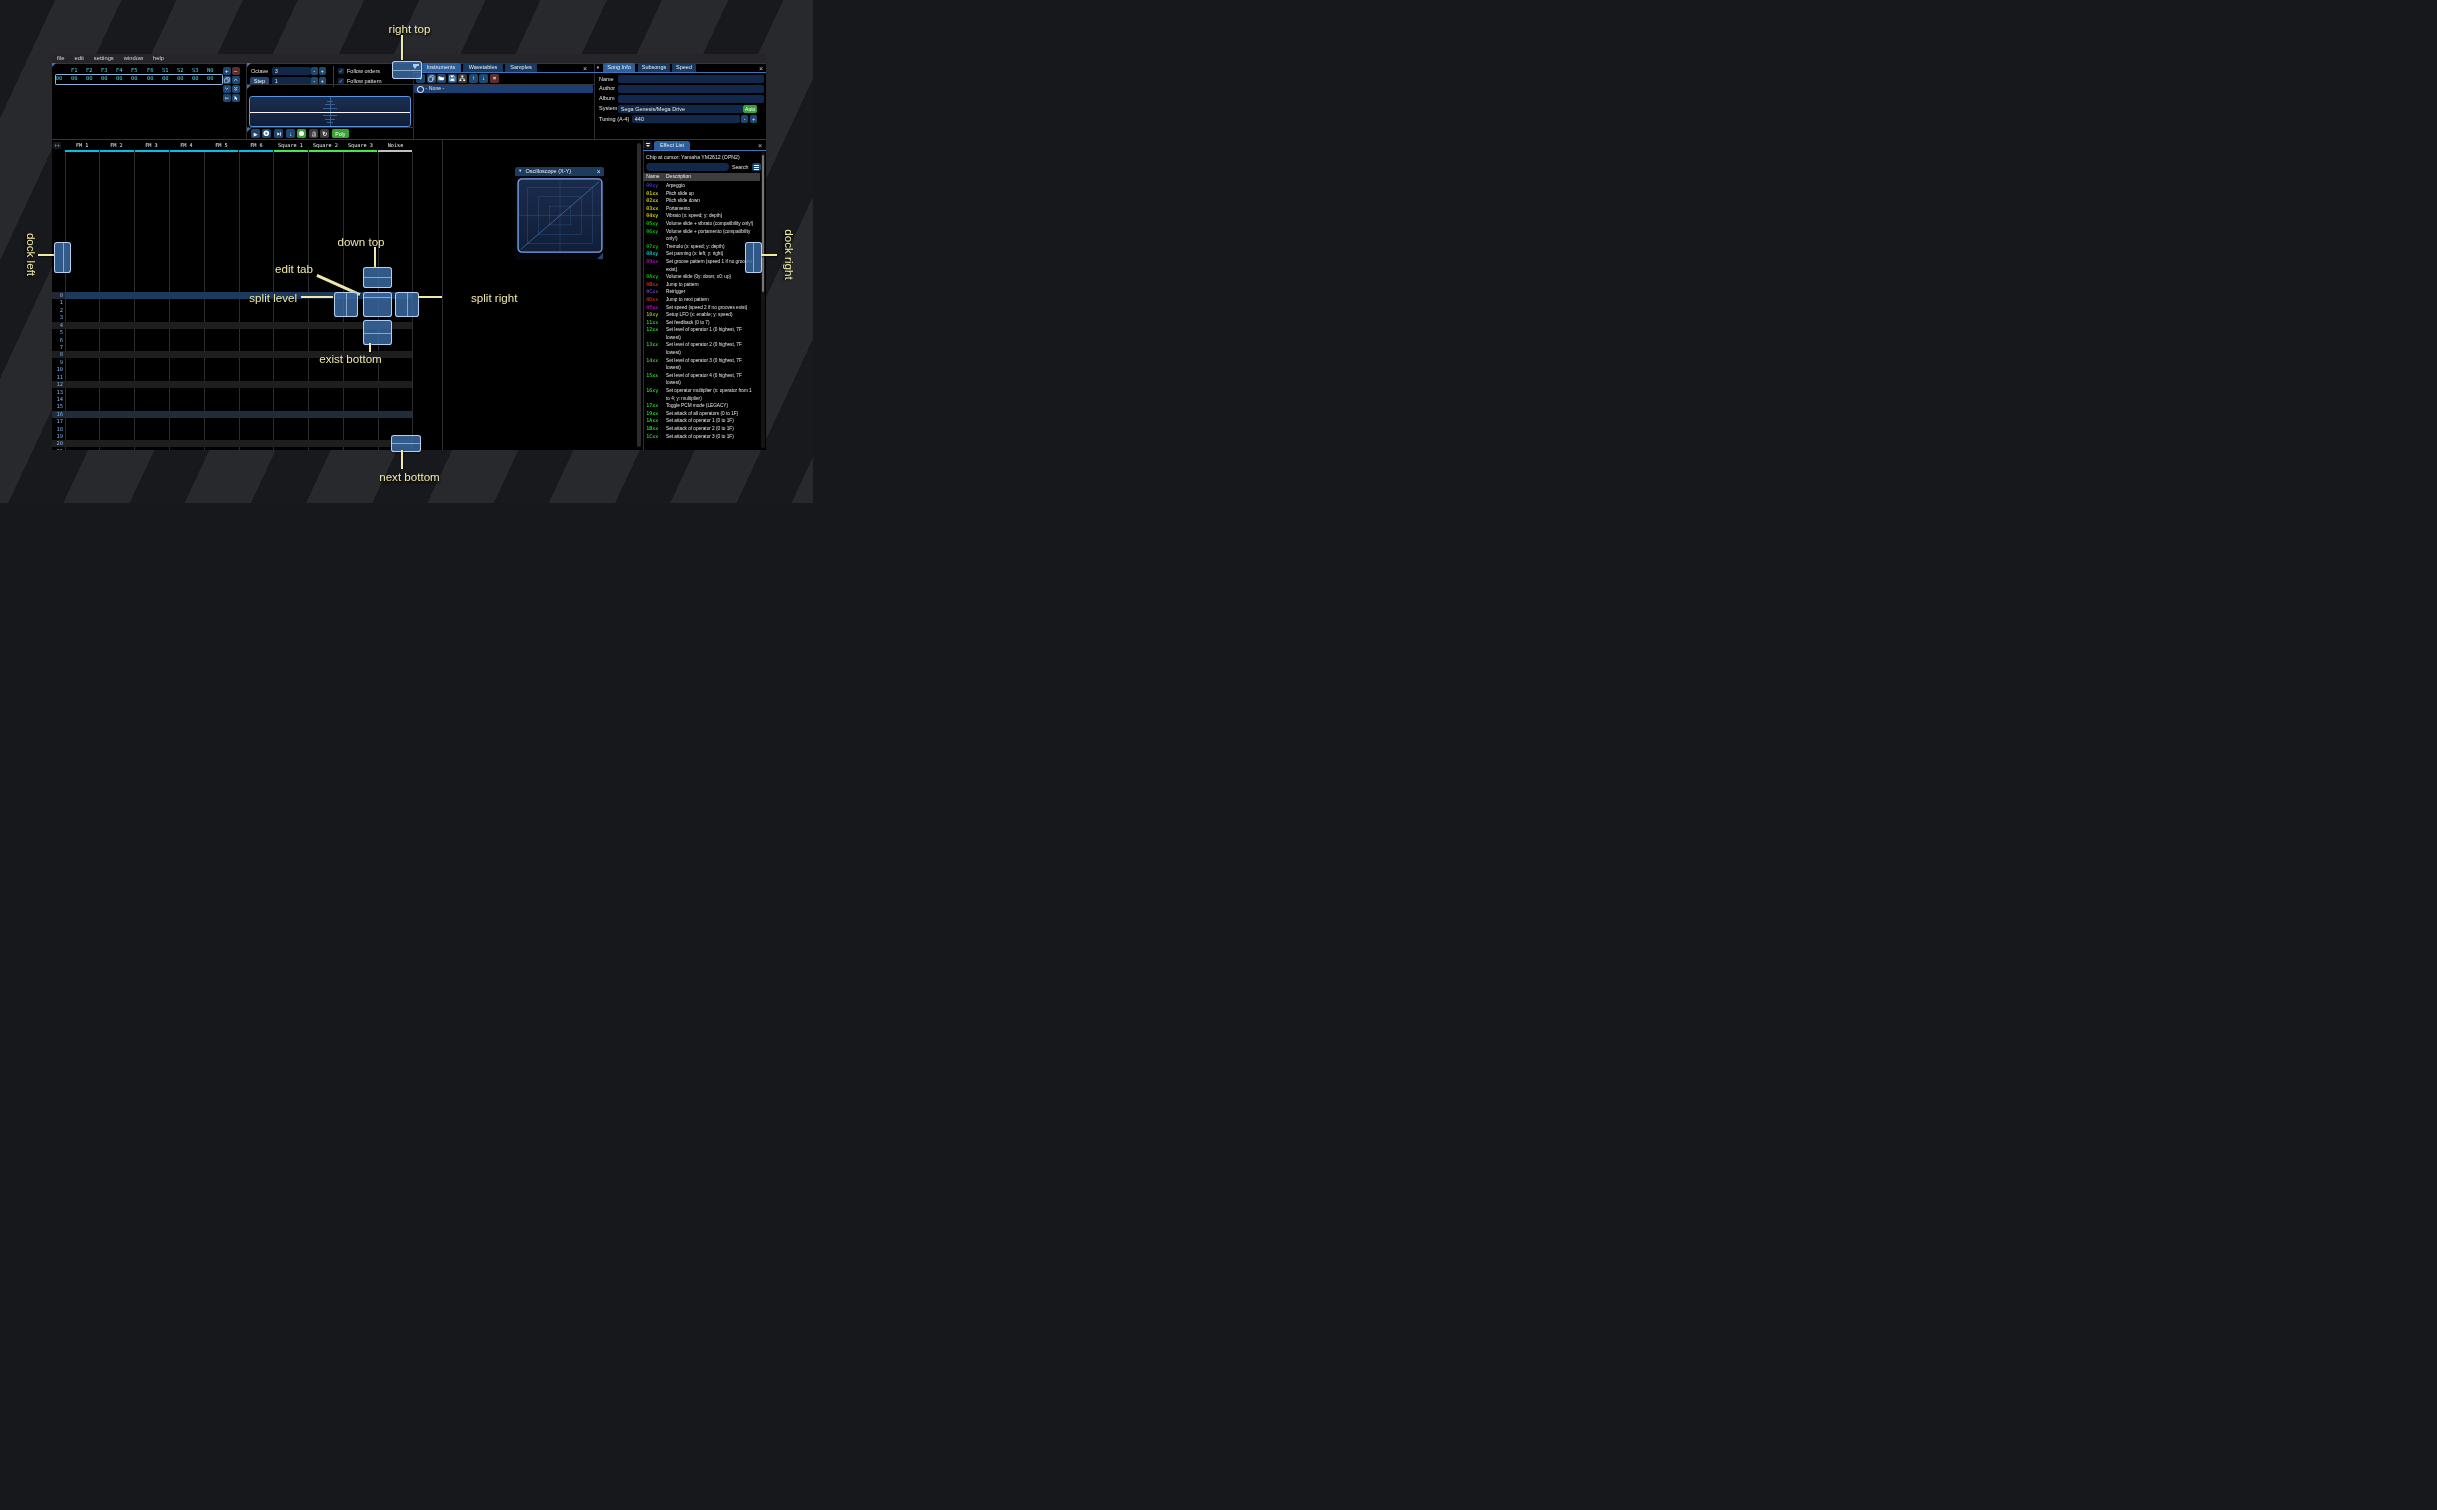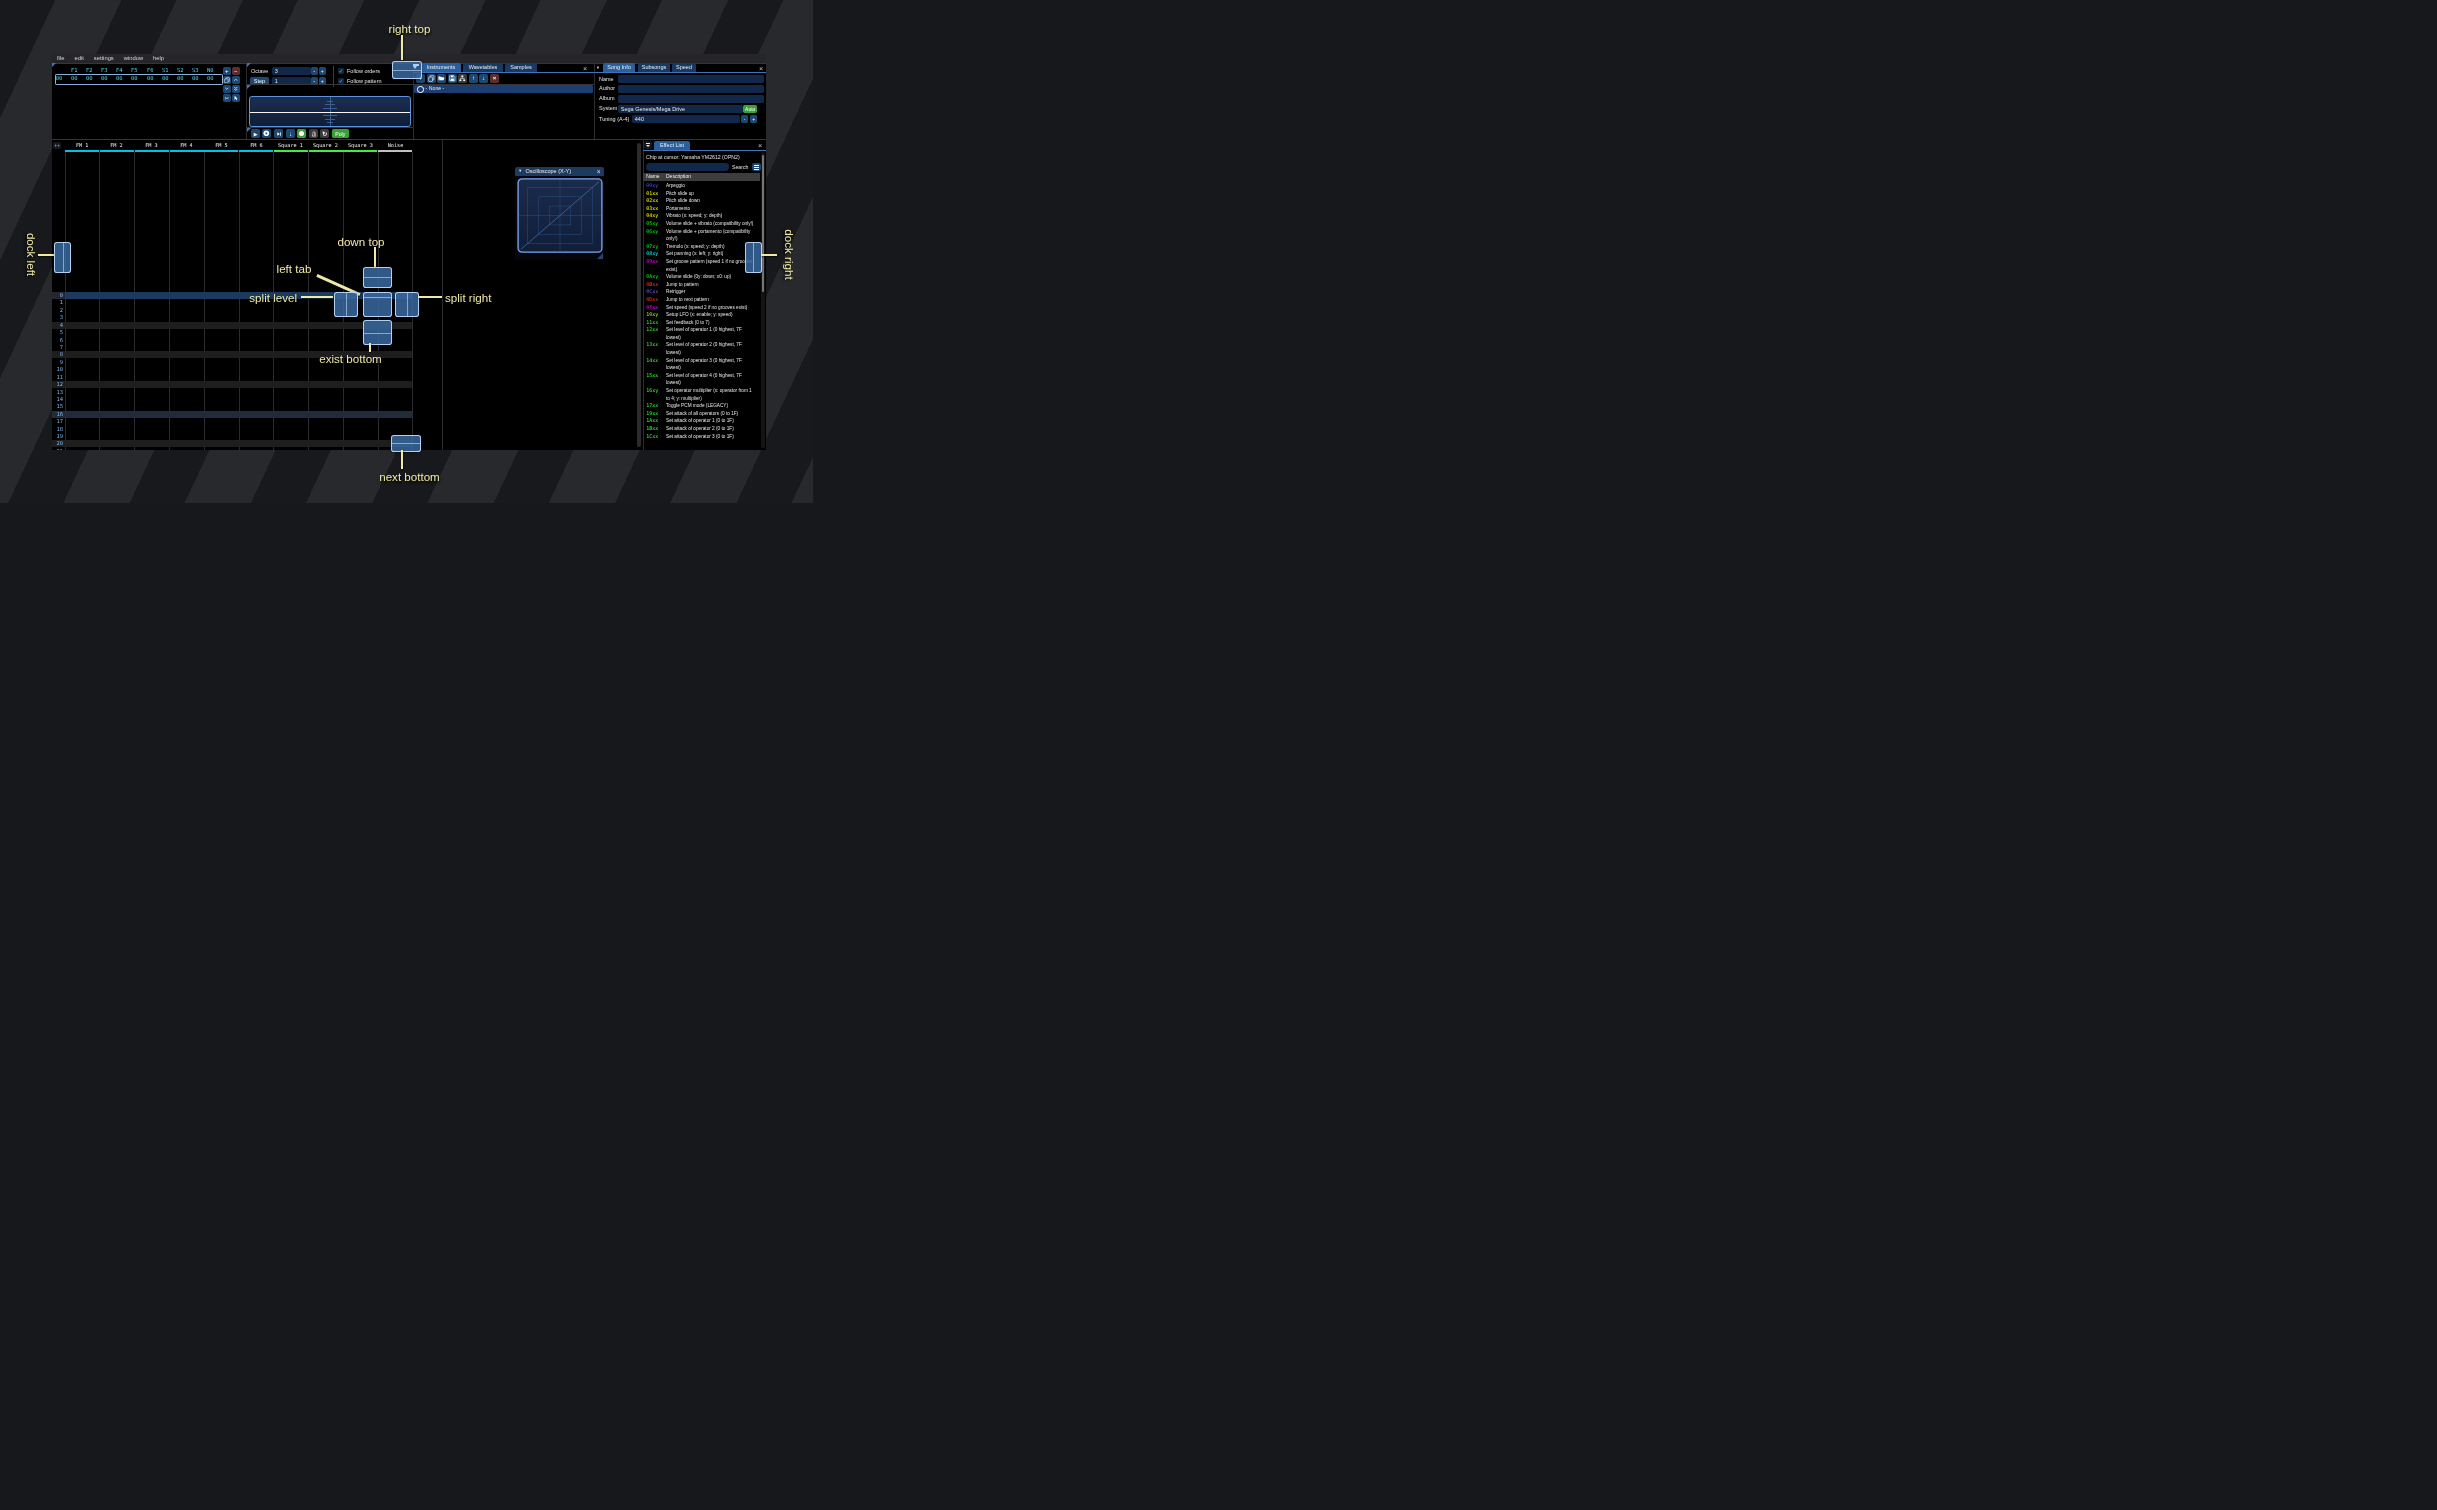--- a/index.html
+++ b/index.html
@@ -586,37 +586,37 @@
     </div>
 <div class="connector" style="left:761px;top:254px;width:15.5px;height:2.2px"></div>
 <div class="ov-label" style="left:759px;top:248px;width:61px;transform:rotate(90deg)">dock right</div>
 
 <div class="ov-label" style="left:328px;top:235px;width:66px">down top</div>
 <div class="connector" style="left:374px;top:247px;width:2.2px;height:20px"></div>
 <div class="dock-btn" style="left:363px;top:267px;width:26.5px;height:19.3px">
       <div class="hdiv" style="top:8.8px"></div>
     </div>
 
-<div class="ov-label" style="left:261px;top:262px;width:66px">left tab</div>
+<div class="ov-label" style="left:261px;top:262px;width:66px">edit tab</div>
 <div class="connector" style="left:317px;top:274px;width:47px;height:2.5px;transform:rotate(24deg);transform-origin:left center"></div>
 <div class="dock-btn" style="left:363px;top:292px;width:26.5px;height:22.6px">
       <div class="hdiv" style="top:4.4px"></div>
     </div>
 
 <div class="ov-label" style="left:231px;top:291px;width:66px;text-align:right">split level</div>
 <div class="connector" style="left:301px;top:296px;width:32px;height:2.2px"></div>
 <div class="dock-btn" style="left:334px;top:292px;width:22px;height:22.6px">
       <div class="vdiv" style="left:11px"></div>
     </div>
 
 <div class="dock-btn" style="left:395px;top:292px;width:22px;height:22.6px">
       <div class="vdiv" style="left:11px"></div>
     </div>
 <div class="connector" style="left:418px;top:296px;width:24px;height:2.2px"></div>
-<div class="ov-label" style="left:445px;top:291px;width:72px;text-align:left">split right</div>
+<div class="ov-label" style="left:471px;top:291px;width:72px;text-align:left">split right</div>
 
 <div class="dock-btn" style="left:363px;top:320px;width:26.5px;height:22.6px">
       <div class="hdiv" style="top:11.6px"></div>
     </div>
 <div class="connector" style="left:369px;top:343px;width:2.2px;height:8.8px"></div>
 <div class="ov-label" style="left:312px;top:352px;width:77px">exist bottom</div>
 </div>
 
 
 </body></html>

